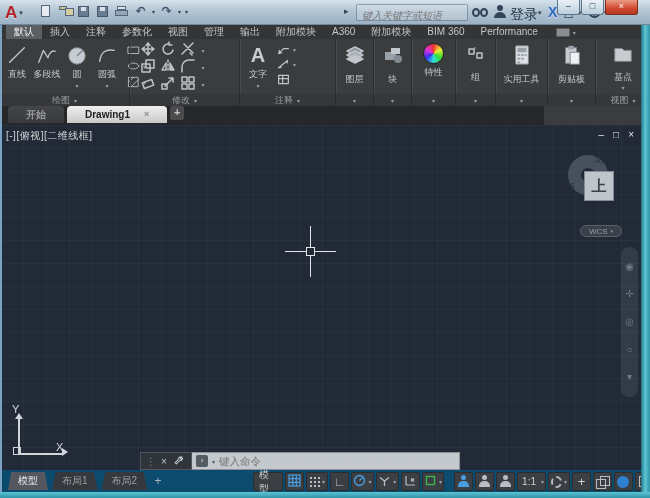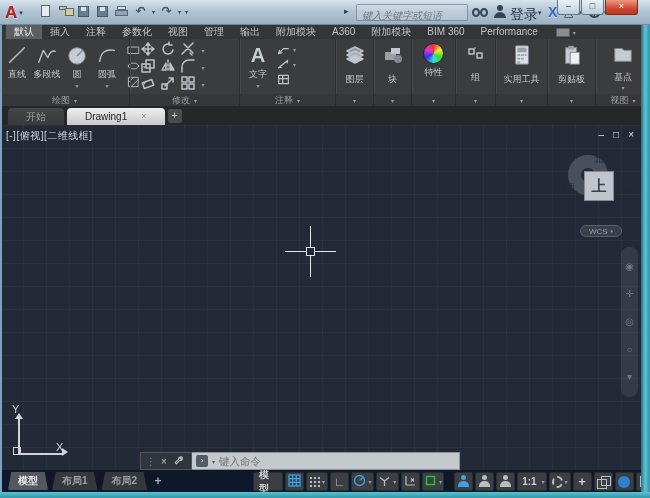--- a/index.html
+++ b/index.html
@@ -78,21 +78,21 @@
   .minirow { display:flex; align-items:center; gap:2px; }
   .minirow .dd { font-size:6px; color:#9a9da0; }
   .mgrid { display:grid; grid-template-columns:20px 20px 20px 10px; grid-auto-rows:17px; padding:3px 0 0 8px; align-items:center; justify-items:center; }
   .mgrid .dd { font-size:6px; color:#9a9da0; }
   .bigpanel { display:flex; flex-direction:column; align-items:center; padding-top:4px; }
   .bigpanel .blabel { font-size:9px; color:#c6c9cc; margin-top:2px; white-space:nowrap; }
   .wheel { width:21px; height:21px; border-radius:50%;
     background:conic-gradient(#e33,#ee3,#3d3,#3dd,#33e,#d3d,#e33); border:1px solid #222; }
 
   
-  .ftabs { position:absolute; left:0; top:106px; width:650px; height:19px; background:#262728; display:flex; align-items:flex-end; padding-left:8px; }
+  .ftabs { position:absolute; left:0; top:106px; width:544px; height:19px; background:#262728; display:flex; align-items:flex-start; padding-left:8px;font-weight:bold; }
   .ftab { height:17px; padding:0 18px; font-size:10px; line-height:17px; border-radius:4px 4px 0 0; margin-right:3px; }
   .ftab.start { background:linear-gradient(#454647,#393a3b); color:#9b9d9f; }
   .ftab.active { background:linear-gradient(#efefef,#c9c9c9); color:#222; display:flex; align-items:center; gap:14px; }
   .ftab .fx { color:#8a8a8a; font-size:9px; }
   .fplus { width:14px; height:14px; margin-bottom:2px; background:#4a4b4c; border-radius:2px; color:#c6c8ca;
     font-size:11px; text-align:center; line-height:13px; }
 
   
   .canvas { position:absolute; left:0; top:125px; width:650px; height:345px; background-color:#212a36;
     background-image:linear-gradient(rgba(160,185,215,.05) 1px, transparent 1px),
@@ -135,21 +135,21 @@
   .cmd-right .dd { font-size:6px; color:#565c63; }
   .cmd-right input { flex:1; border:none; outline:none; background:transparent; font-size:10.5px; color:#4c5156; font-family:inherit; }
 
   
   .watermark { position:absolute; left:461px; top:398px; width:189px; height:64px; background:#fff; z-index:50;
     display:flex; flex-direction:column; align-items:center; justify-content:center; }
   .wm-title { font-size:27px; font-weight:bold; color:#2fbe46; letter-spacing:2px; line-height:1.1; }
   .wm-sub { font-size:14px; color:#a8a8a8; letter-spacing:3px; margin-top:2px; }
 
   
-  .bottomband { position:absolute; left:0; top:470px; width:650px; height:23px; background:#0f172a; z-index:20;font-weight:bold; }
+  .bottomband { position:absolute; left:0; top:470px; width:650px; height:23px; background:#0c4a6e; z-index:20; }
   .ltabs { position:absolute; left:8px; top:2px; display:flex; align-items:flex-end; gap:4px; }
   .ltab { height:18px; padding:0 10px; font-size:10px; line-height:18px; clip-path:polygon(8% 0,92% 0,100% 100%,0 100%); }
   .ltab.active { background:#54585e; color:#eceef0; }
   .ltab.idle { background:#35383c; color:#9aa0a5; }
   .lplus { width:14px; height:14px; color:#aab0b5; font-size:12px; text-align:center; line-height:14px; margin-bottom:2px; }
   .sbar { position:absolute; left:253px; top:2px; display:flex; align-items:center; gap:2px; }
   .sb { height:19px; min-width:19px; background:#3b3f43; border:1px solid #2a2c2e; border-radius:2px;
     display:flex; align-items:center; justify-content:center; gap:2px; padding:0 2px; }
   .sb .txt { font-size:10px; color:#ced2d6; padding:0 3px; }
   .sb .dd { font-size:6px; color:#9aa0a5; }

